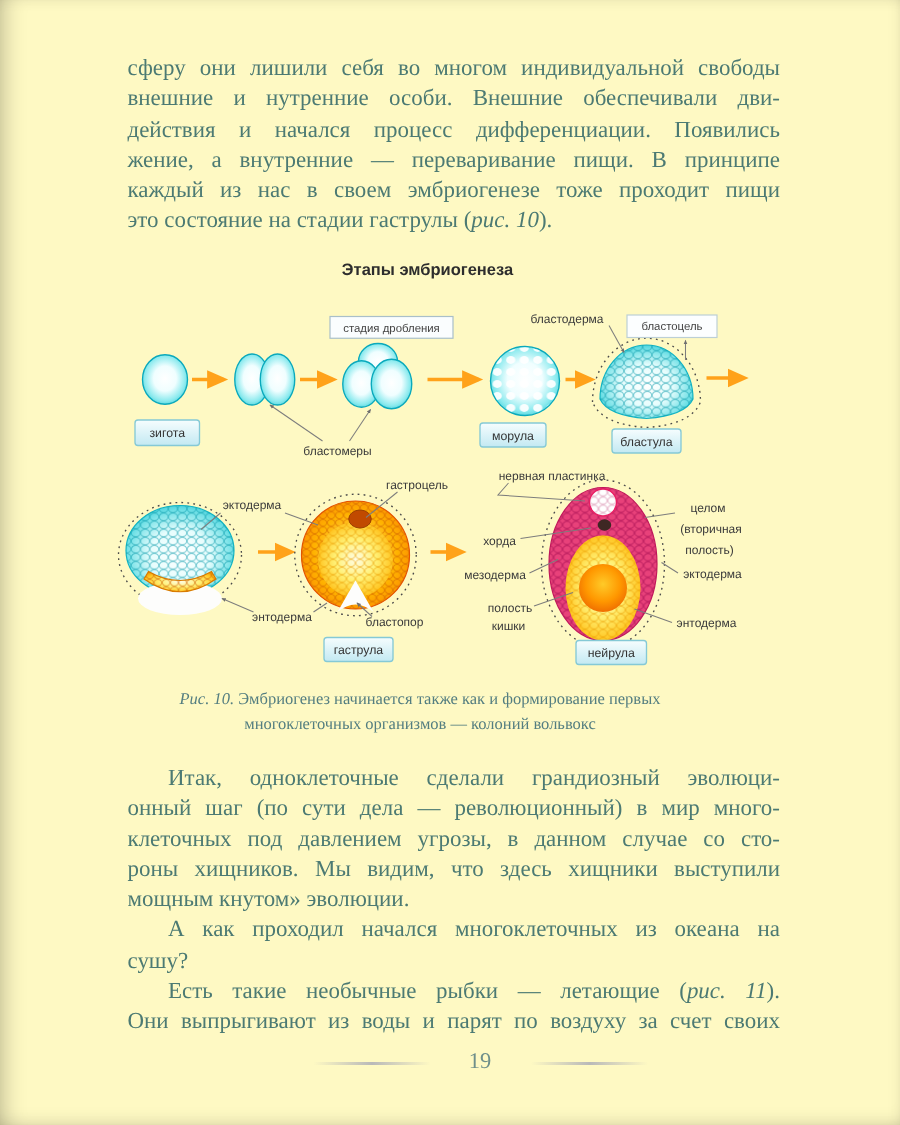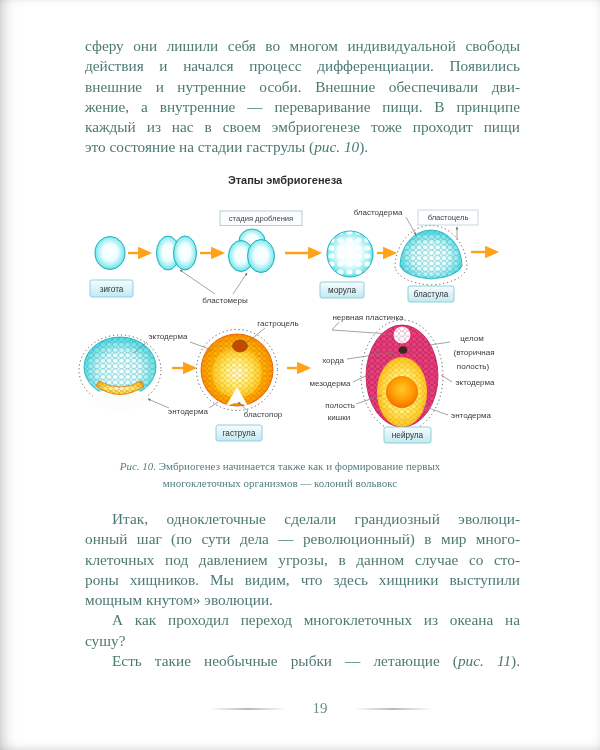--- a/index.html
+++ b/index.html
@@ -1,16 +1,16 @@
 <!DOCTYPE html>
 <html><head>
 <meta charset="utf-8">
 <style>
   html,body{margin:0;padding:0;background:#e8e8e8;}
-  .page{position:relative;width:600px;height:750px;background:#ffffff;overflow:hidden;
+  .page{position:relative;width:600px;height:750px;background:#fef9c3;overflow:hidden;
         font-family:"Liberation Serif",serif;}
   .page::before{content:"";position:absolute;inset:0;pointer-events:none;z-index:50;
         box-shadow:inset 12px 0 16px -11px rgba(0,0,0,.28),
                    inset -7px 0 12px -10px rgba(0,0,0,.14),
                    inset 0 -9px 14px -11px rgba(0,0,0,.20),
                    inset 0 7px 12px -10px rgba(0,0,0,.10);}
   .tblock{position:absolute;left:85px;width:435px;color:#4c7a73;font-size:15.3px;}
   .line{height:20.3px;line-height:20.3px;text-align:justify;text-align-last:justify;white-space:nowrap;}
   .line.end{text-align-last:left;white-space:normal;}
   .line.ind{text-indent:27px;}
@@ -34,22 +34,22 @@
         background:linear-gradient(to right,rgba(160,160,160,0),#b9b9b9,rgba(160,160,160,0));}
   .pagenum{color:#6f8f8a;font-size:15px;}
 </style>
 </head>
 <body>
 
 <div class="page">
 
   <div class="tblock" style="top:36px">
     <div class="line">сферу они лишили себя во многом индивидуальной свободы</div>
+    <div class="line">внешние и нутренние особи. Внешние обеспечивали дви-</div>
     <div class="line">действия и начался процесс дифференциации. Появились</div>
-    <div class="line">внешние и нутренние особи. Внешние обеспечивали дви-</div>
     <div class="line">жение, а внутренние — переваривание пищи. В принципе</div>
     <div class="line">каждый из нас в своем эмбриогенезе тоже проходит пищи</div>
     <div class="line end"><span>это состояние на стадии гаструлы (</span><span class="i">рис. 10</span><span>).</span></div>
   </div>
 
   <div class="fig-title">Этапы эмбриогенеза</div>
 
   <svg class="figure-svg" width="455" height="254" viewBox="0 0 455 254">
     <defs>
       <radialGradient id="cellGrad" cx="50%" cy="48%" r="60%">
@@ -235,23 +235,24 @@
     <div><span class="i">Рис. 10.</span><span> Эмбриогенез начинается также как и формирование первых</span></div>
     <div>многоклеточных организмов — колоний вольвокс</div>
   </div>
 
   <div class="tblock" style="top:509px">
     <div class="line ind">Итак, одноклеточные сделали грандиозный эволюци-</div>
     <div class="line">онный шаг (по сути дела — революционный) в мир много-</div>
     <div class="line"><span>клеточных </span><span class="b">под давлением угрозы</span><span>, в данном случае со сто-</span></div>
     <div class="line">роны хищников. Мы видим, что здесь хищники выступили</div>
     <div class="line end">мощным кнутом» эволюции.</div>
-    <div class="line ind">А как проходил переход многоклеточных из океана на</div>
+    <div class="line ind">А как проходил начался многоклеточных из океана на</div>
     <div class="line end">сушу?</div>
     <div class="line ind"><span>Есть такие необычные рыбки — летающие (</span><span class="i">рис. 11</span><span>).</span></div>
+    <div class="line">Они выпрыгивают из воды и парят по воздуху за счет своих</div>
   </div>
 
   <div class="footer">
     <div class="dashline"></div>
     <div class="pagenum">19</div>
     <div class="dashline"></div>
   </div>
 
 </div>
 

